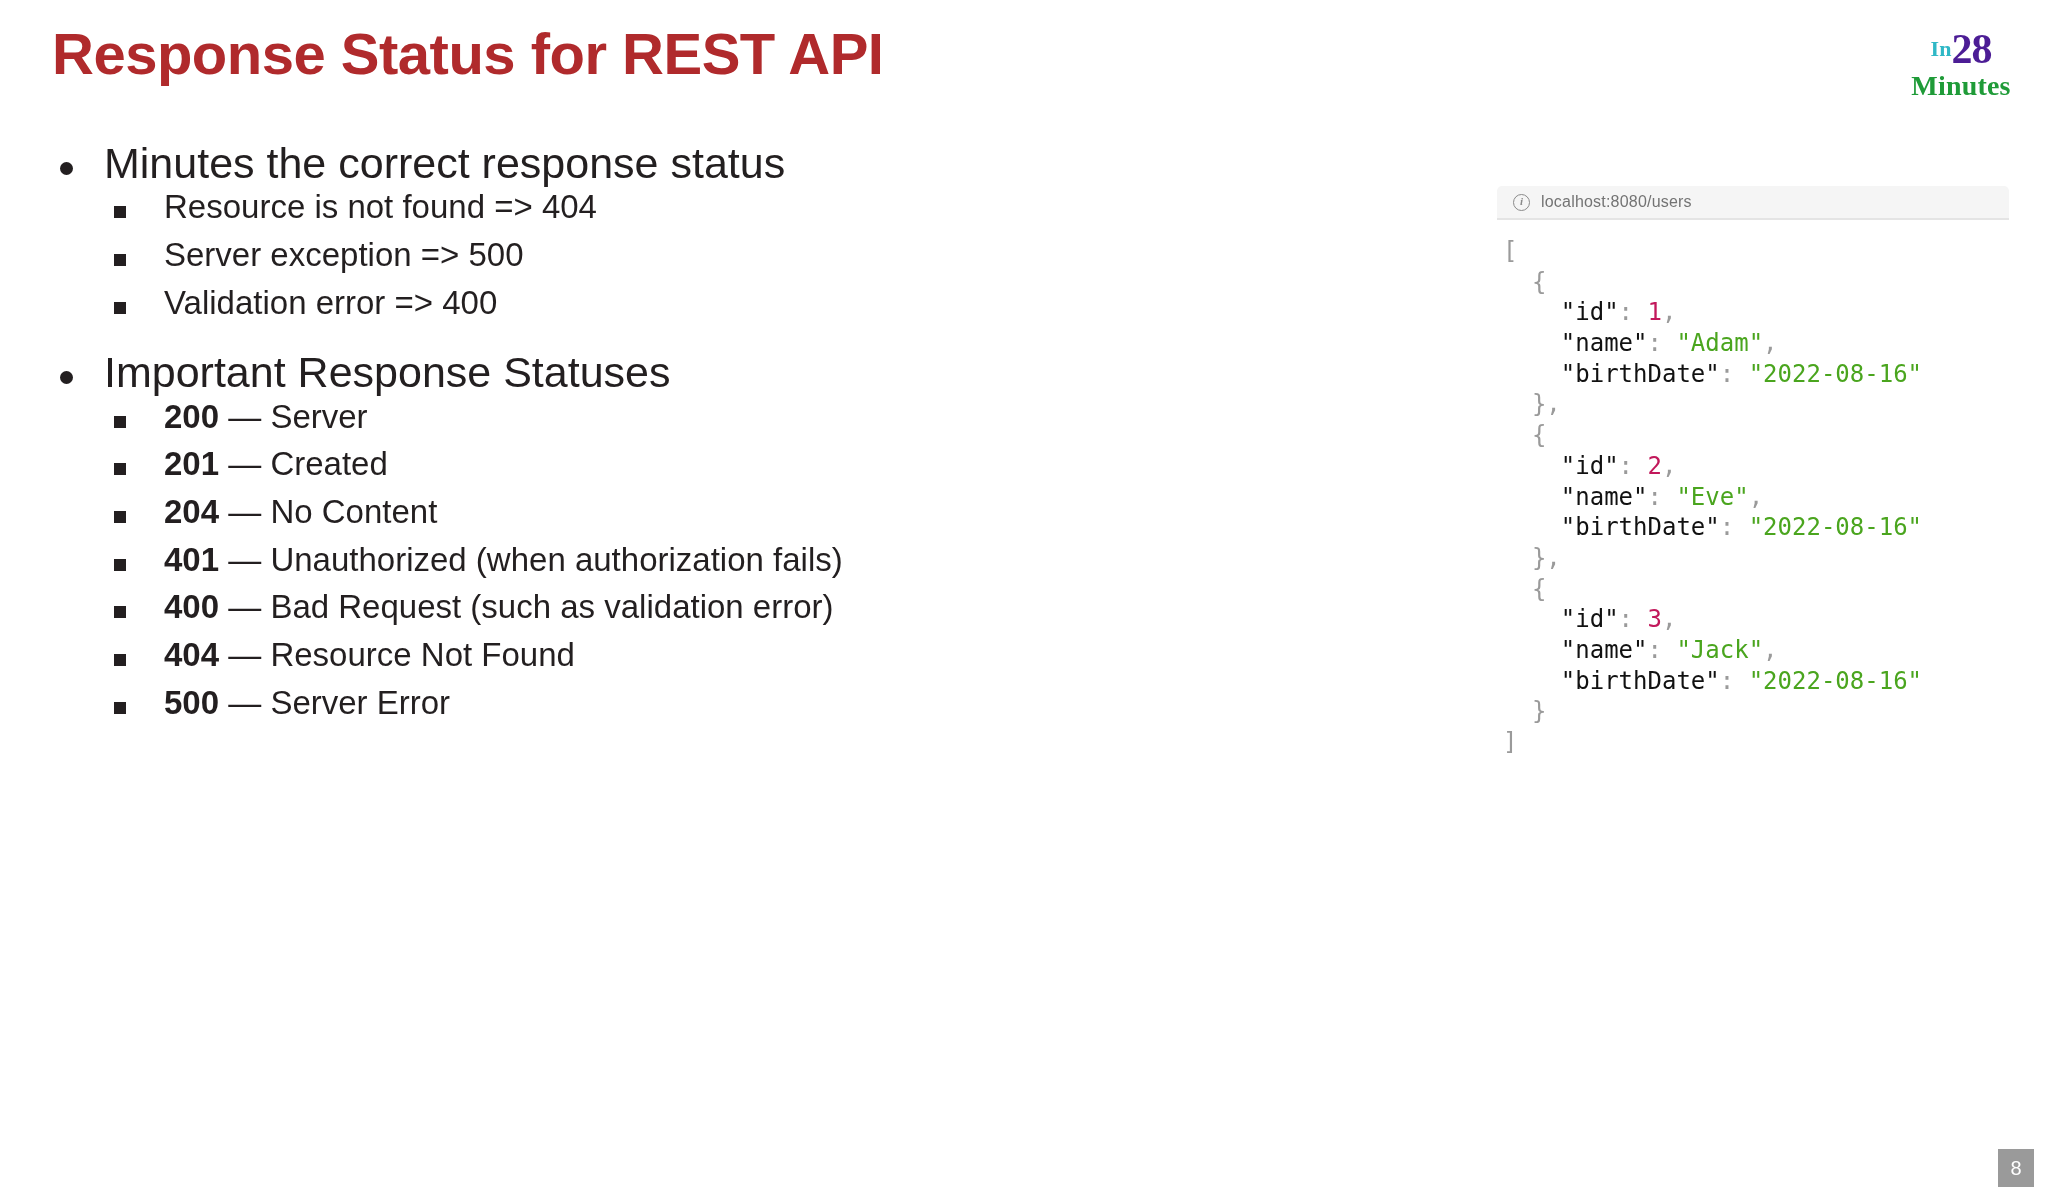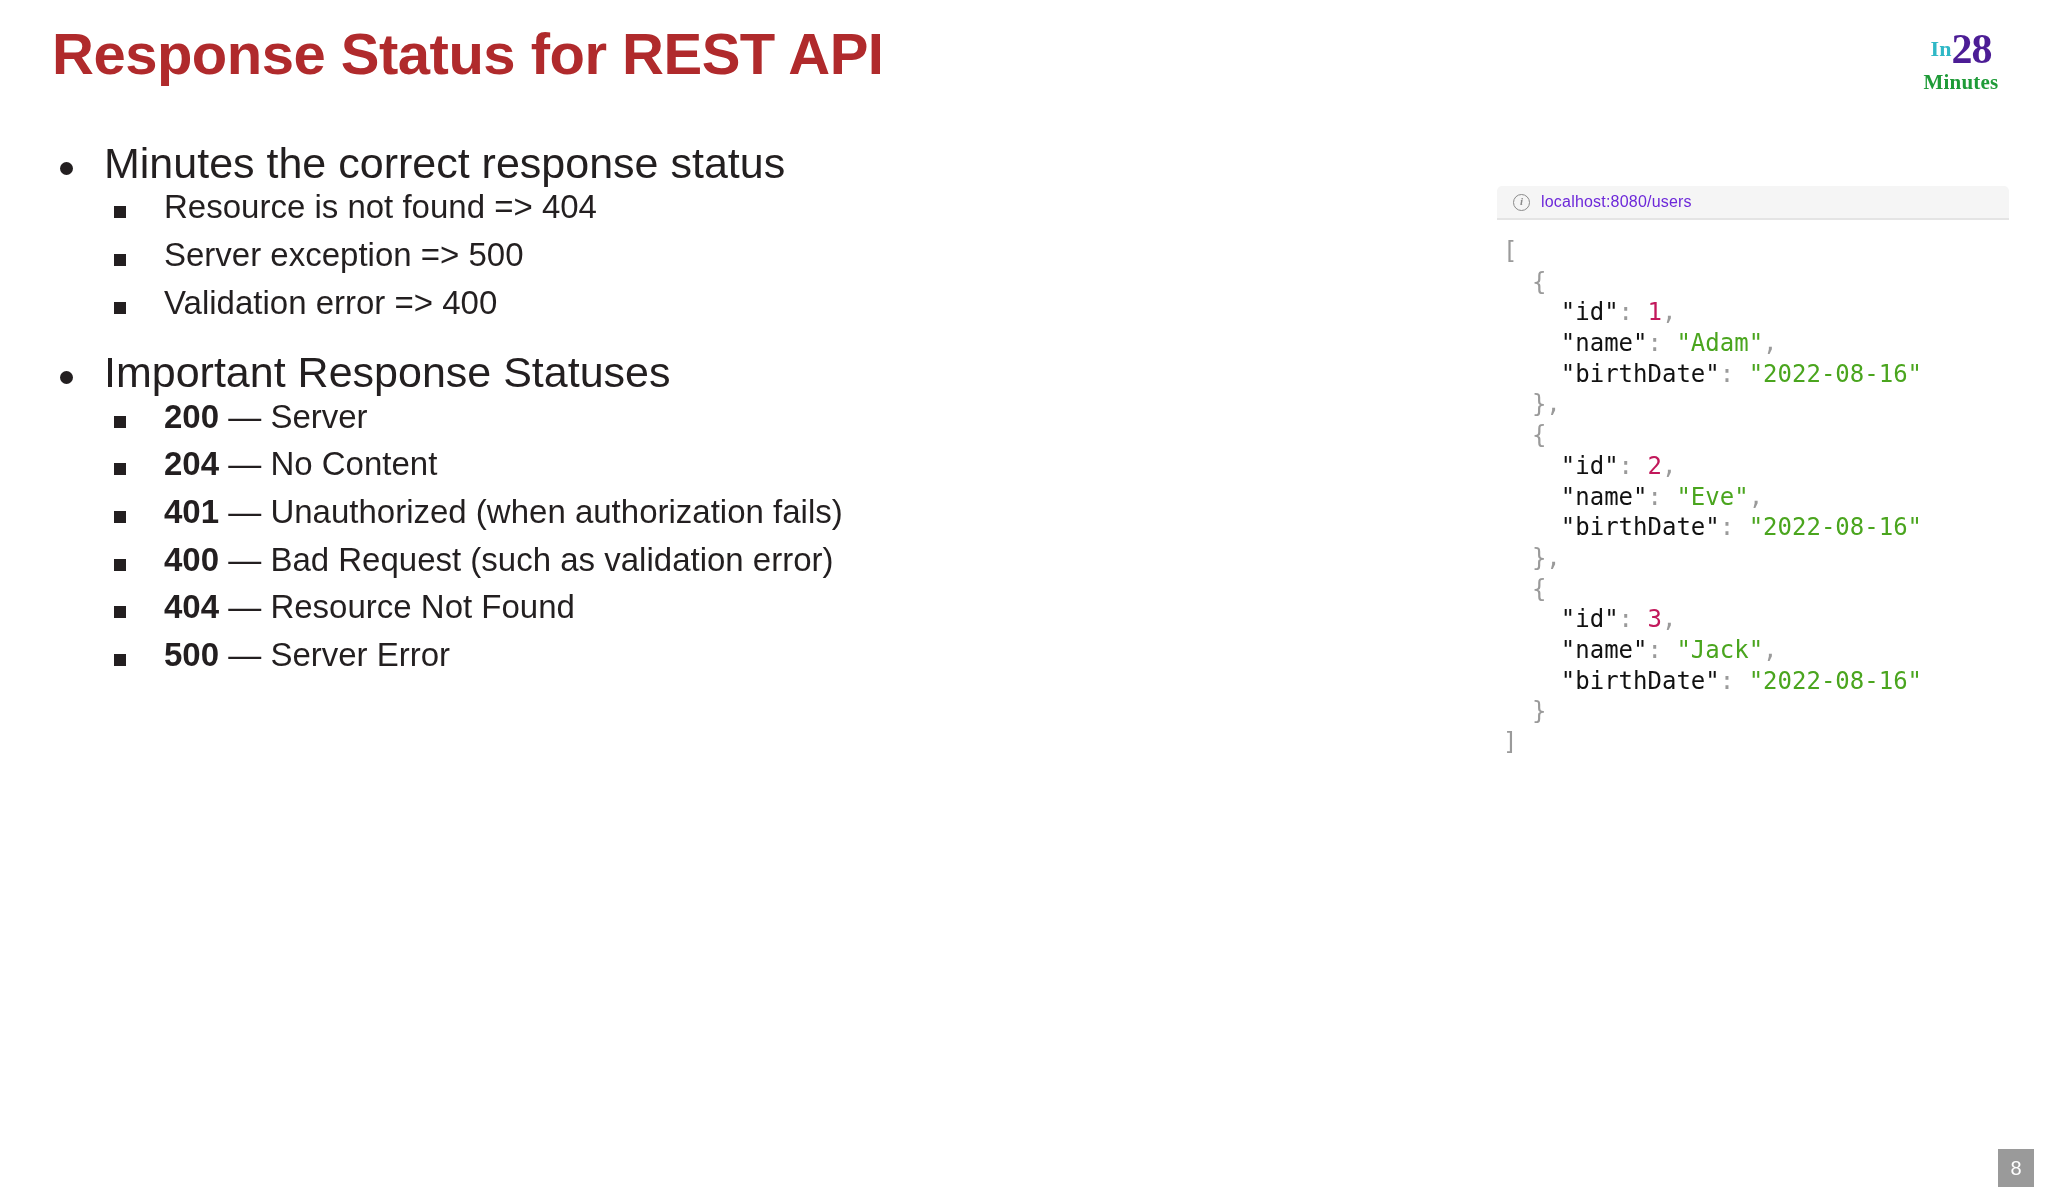--- a/index.html
+++ b/index.html
@@ -58,21 +58,21 @@
   .logo-28 {
     font-family: "Liberation Serif", serif;
     font-weight: bold;
     font-size: 42px;
     color: #4c1d95;
     letter-spacing: -1px;
   }
   .logo-minutes {
     font-family: "Liberation Serif", serif;
     font-weight: bold;
-    font-size: 21px;
+    font-size: 28px;
     color: #1f9b38;
     margin-top: 2px;
     letter-spacing: 0.2px;
   }
 
   
   .content {
     position: absolute;
     left: 46px;
     top: 140px;
@@ -160,21 +160,21 @@
     text-align: center;
     font-family: "Liberation Serif", serif;
     font-style: italic;
     font-weight: bold;
     margin-right: 11px;
     flex: 0 0 auto;
   }
   .url-text {
     font-family: "Liberation Sans", sans-serif;
     font-size: 16px;
-    color: #6d28d9;
+    color: #737373;
     letter-spacing: 0.2px;
   }
 
   .json-body {
     padding: 18px 0 0 6px;
     font-family: "DejaVu Sans Mono", monospace;
     font-size: 24px;
     line-height: 1.28;
     white-space: pre;
     color: #1a1a1a;
@@ -225,20 +225,21 @@
     <div class="l2">Server exception =&gt; 500</div>
     <div class="l2">Validation error =&gt; 400</div>
 
     <div class="block-gap"></div>
 
     <div class="l1">
       <b>Important Response Statuses</b>
     </div>
 
     <div class="l2"><span class="code">200</span><span> — </span><span>Server</span></div>
+    <div class="l2"><span class="code">201</span><span> — </span><span>Created</span></div>
     <div class="l2"><span class="code">204</span><span> — </span><span>No Content</span></div>
     <div class="l2"><span class="code">401</span><span> — </span><span>Unauthorized (when authorization fails)</span></div>
     <div class="l2"><span class="code">400</span><span> — </span><span>Bad Request (such as validation error)</span></div>
     <div class="l2"><span class="code">404</span><span> — </span><span>Resource Not Found</span></div>
     <div class="l2"><span class="code">500</span><span> — </span><span>Server Error</span></div>
 
   </div>
 
   <div class="browser">
     <div class="urlbar">

